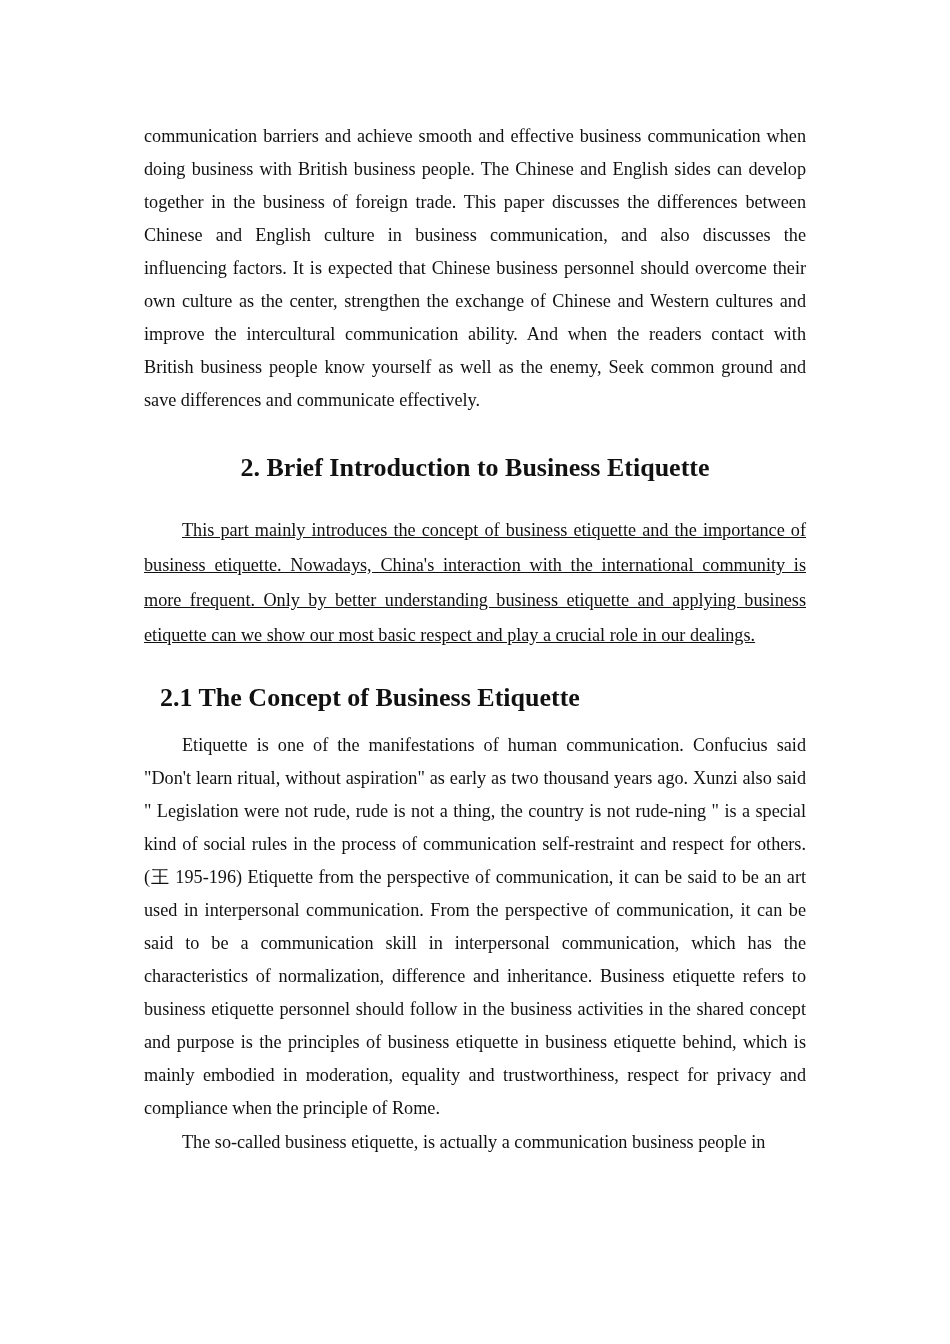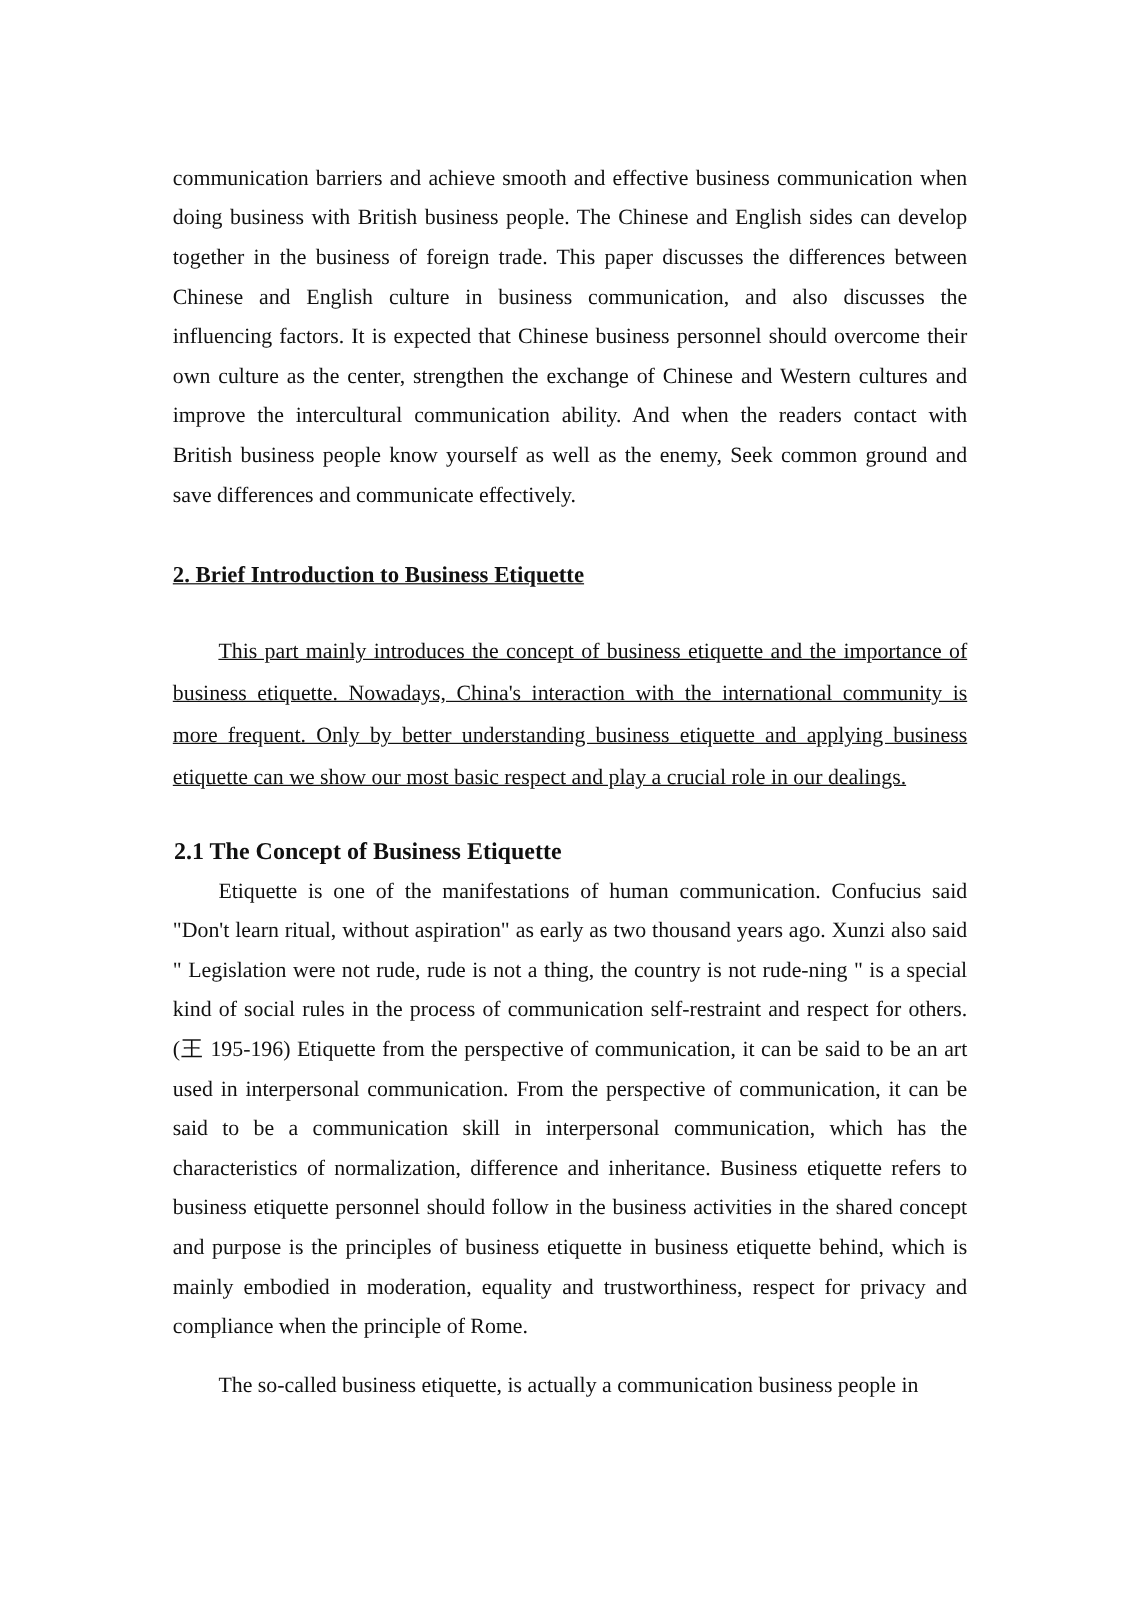--- a/index.html
+++ b/index.html
@@ -11,56 +11,55 @@
       width: 950px;
       height: 1344px;
       position: relative;
       overflow: hidden;
       font-family: "Liberation Serif", "DejaVu Serif", serif;
       color: #111111;
     }
     .page {
       position: absolute;
       left: 144px;
-      top: 132px;
+      top: 120px;
       width: 662px;
     }
     .para {
       margin: 0;
       font-size: 18.2px;
       line-height: 33px;
       text-align: justify;
       text-align-last: left;
     }
     .para.indent {
       text-indent: 38px;
     }
     .para.loose {
       line-height: 35px;
     }
     .h1 {
       margin: 0;
-      font-size: 19px;
+      font-size: 26px;
       font-weight: bold;
-      text-align: left;
+      text-align: center;
       line-height: 30px;
-      text-decoration: underline;
     }
     .h2 {
-      margin: 1px;
-      font-size: 20px;
+      margin: 16px;
+      font-size: 26px;
       font-weight: bold;
       line-height: 30px;
     }
     #p-intro { margin-top: 0; }
     #h-section2 { margin-top: 36px; }
     #p-section2 { margin-top: 30px; text-decoration: underline; }
     #h-section21 { margin-top: 30px; }
     #p-concept { }
-    #p-socalled { margin-top: 16px; }
+    #p-socalled { margin-top: 1px; }
   </style>
 </head>
 <body>
 
 <div class="page">
   <p id="p-intro" class="para">communication barriers and achieve smooth and effective business communication when doing business with British business people. The Chinese and English sides can develop together in the business of foreign trade. This paper discusses the differences between Chinese and English culture in business communication, and also discusses the influencing factors. It is expected that Chinese business personnel should overcome their own culture as the center, strengthen the exchange of Chinese and Western cultures and improve the intercultural communication ability. And when the readers contact with British business people know yourself as well as the enemy, Seek common ground and save differences and communicate effectively.</p>
 
   <h2 id="h-section2" class="h1">2. Brief Introduction to Business Etiquette</h2>
 
   <p id="p-section2" class="para indent loose">This part mainly introduces the concept of business etiquette and the importance of business etiquette. Nowadays, China's interaction with the international community is more frequent. Only by better understanding business etiquette and applying business etiquette can we show our most basic respect and play a crucial role in our dealings.</p>

